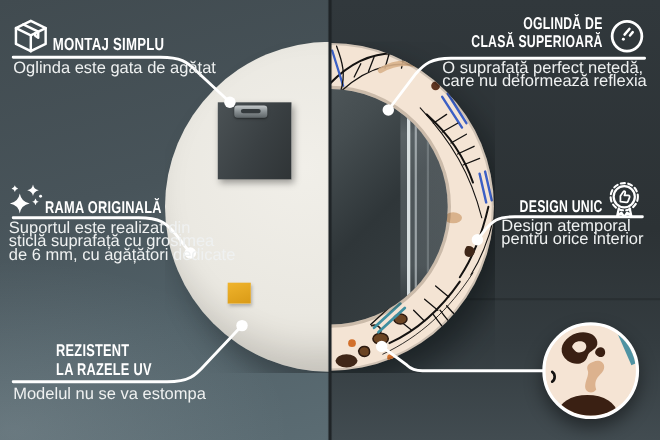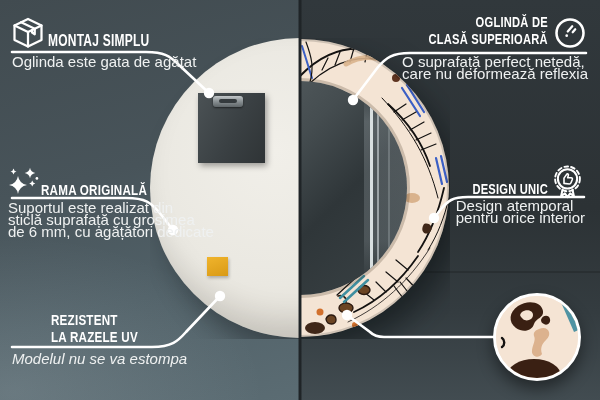--- a/index.html
+++ b/index.html
@@ -265,17 +265,17 @@
   </div>
   <div class="callout-sub right" style="right:15px;top:200px;">
     <span>Design atemporal</span>
     <span>pentru orice interior</span>
   </div>
 
   <div class="callout-title" style="left:51px;top:312px;font-size:15.5px;line-height:16.5px;">
     <span>REZISTENT</span>
     <span>LA RAZELE UV</span>
   </div>
-  <div class="callout-sub" style="left:12px;top:353px;font-style:italic;">
+  <div class="callout-sub" style="left:12px;top:353px;">
     <span>Modelul nu se va estompa</span>
   </div>
 
 </div>
 
 </body></html>

